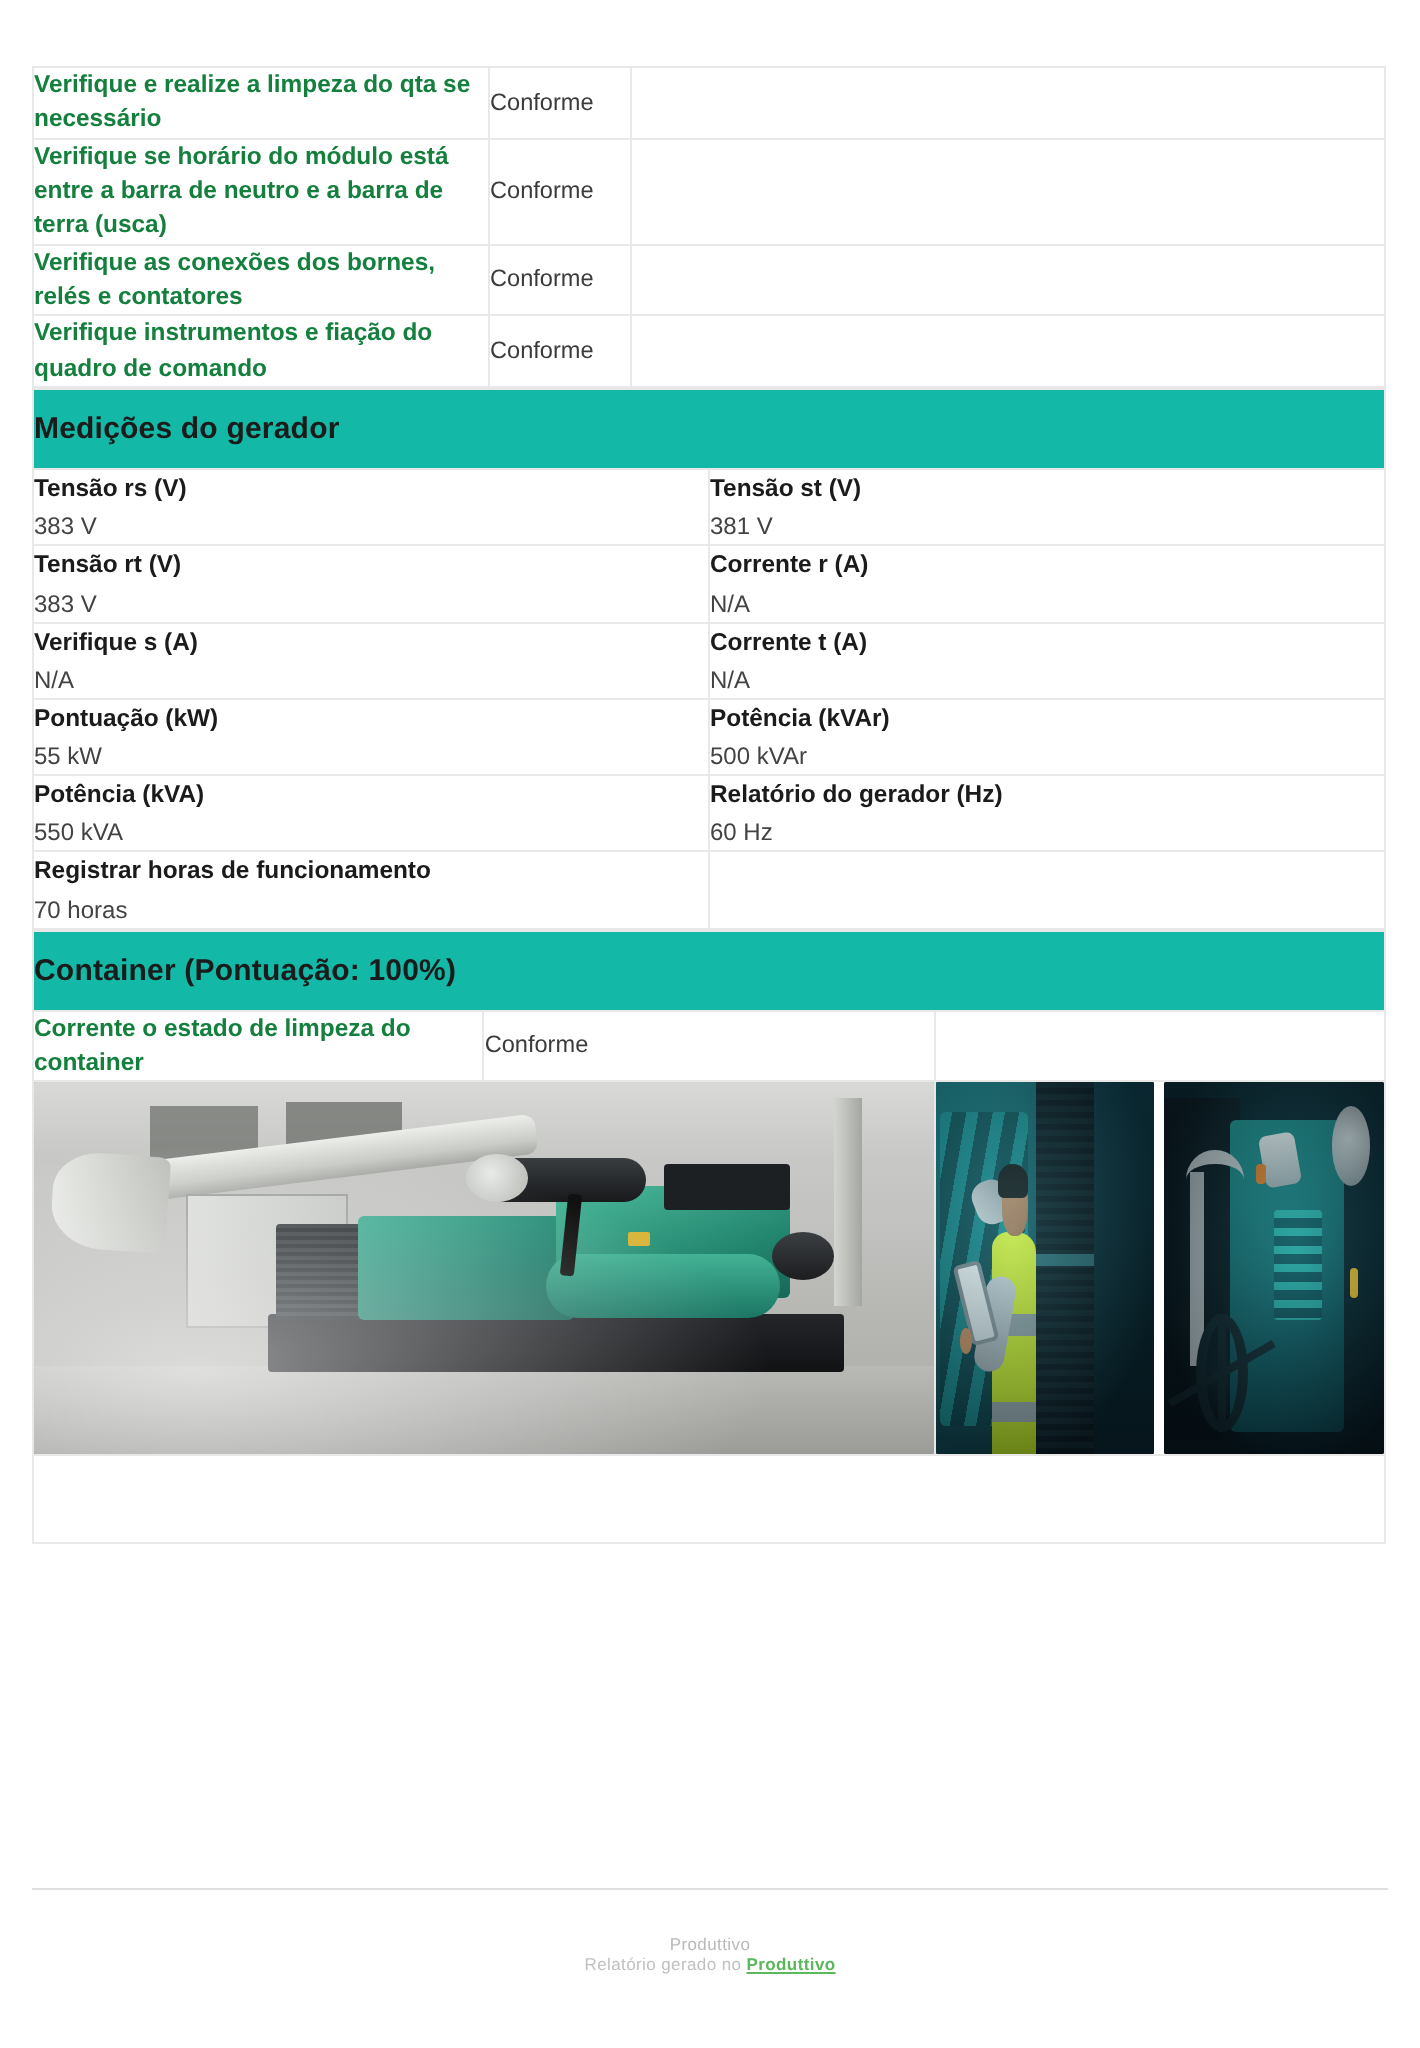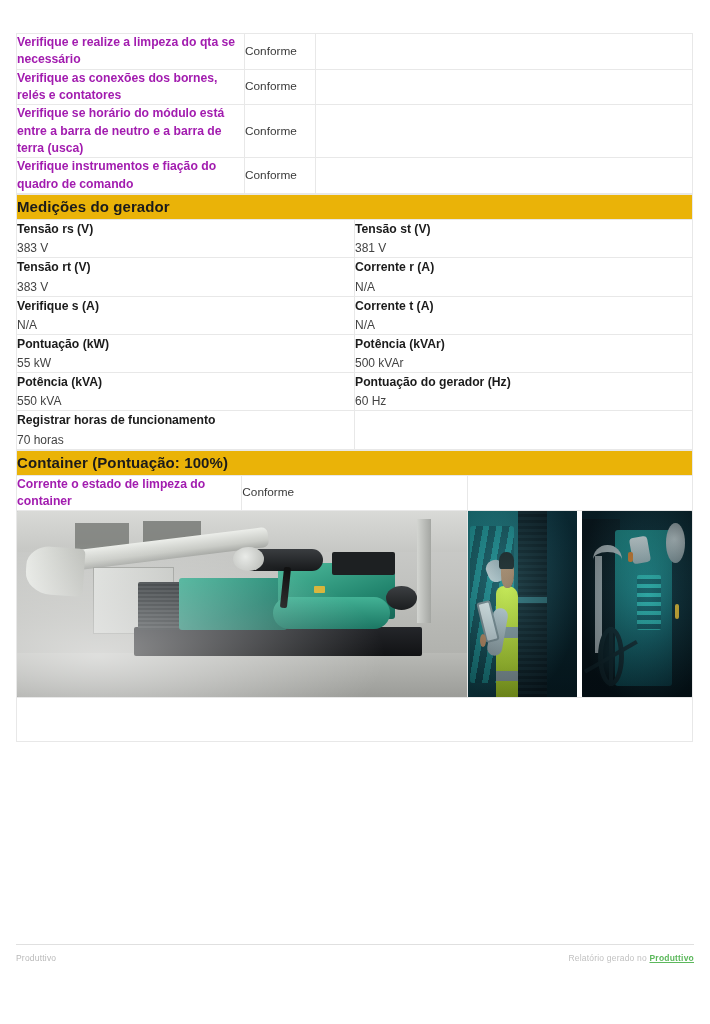--- a/index.html
+++ b/index.html
@@ -39,43 +39,43 @@
     vertical-align: middle;
     padding: 0;
   }
 
   
   .chk-label {
     width: 228px;
     padding: 10px 8px 10px 10px;
     font-size: 12.2px;
     font-weight: bold;
-    color: #a21caf;
+    color: #15803d;
     line-height: 1.42;
     vertical-align: middle;
   }
   .chk-status {
     width: 71px;
     padding: 10px 6px;
     font-size: 11.8px;
     color: #3b3b3b;
     font-weight: normal;
     vertical-align: middle;
     line-height: 1.3;
   }
   .chk-rest {
     padding: 10px;
     background: #ffffff;
   }
 
   
   .sec-band {
-    background: #eab308;
+    background: #14b8a6;
     border: none;
-    height: 25px;
+    height: 40px;
     padding: 0 10px;
     font-size: 15px;
     font-weight: bold;
     color: #1b1b1b;
     letter-spacing: 0.1px;
     vertical-align: middle;
   }
   tr.sec-row td { border-left: 1px solid #e8e8e8; border-right: 1px solid #e8e8e8; border-top: 1px solid #e8e8e8; border-bottom: 1px solid #e8e8e8;}
 
   
@@ -125,27 +125,28 @@
   
   .blank-row td { height: 44px; }
 
   
   .footer {
     position: absolute;
     left: 16px;
     right: 16px;
     top: 944px;
     border-top: 1px solid #e0e0e0;
-    padding-top: 8px;
+    padding-top: 22px;
     display: flex;
     justify-content: space-between;
     align-items: center;
     font-size: 8.5px;
     color: #b9b9b9;
     letter-spacing: 0.2px;
+    flex-direction: column;
   }
   .footer .right { color: #c0c0c0; text-align: right; }
   .footer .right a {
     color: #5cb85c;
     text-decoration: underline;
     font-weight: bold;
   }
 
   
 
@@ -406,26 +407,26 @@
   <div class="content">
 
     <table class="tbl">
       <tbody>
         <tr>
           <td class="chk-label">Verifique e realize a limpeza do qta se necessário</td>
           <td class="chk-status">Conforme</td>
           <td class="chk-rest"></td>
         </tr>
         <tr>
-          <td class="chk-label">Verifique as conexões dos bornes, relés e contatores</td>
+          <td class="chk-label">Verifique se horário do módulo está entre a barra de neutro e a barra de terra (usca)</td>
           <td class="chk-status">Conforme</td>
           <td class="chk-rest"></td>
         </tr>
         <tr>
-          <td class="chk-label">Verifique se horário do módulo está entre a barra de neutro e a barra de terra (usca)</td>
+          <td class="chk-label">Verifique as conexões dos bornes, relés e contatores</td>
           <td class="chk-status">Conforme</td>
           <td class="chk-rest"></td>
         </tr>
         <tr>
           <td class="chk-label">Verifique instrumentos e fiação do quadro de comando</td>
           <td class="chk-status">Conforme</td>
           <td class="chk-rest"></td>
         </tr>
       </tbody>
     </table>
@@ -479,21 +480,21 @@
             <span class="v">500 kVAr</span>
           </td>
         </tr>
 
         <tr>
           <td class="meas">
             <span class="k">Potência (kVA)</span>
             <span class="v">550 kVA</span>
           </td>
           <td class="meas">
-            <span class="k">Pontuação do gerador (Hz)</span>
+            <span class="k">Relatório do gerador (Hz)</span>
             <span class="v">60 Hz</span>
           </td>
         </tr>
 
         <tr>
           <td class="meas">
             <span class="k">Registrar horas de funcionamento</span>
             <span class="v">70 horas</span>
           </td>
           <td class="meas empty"></td>

